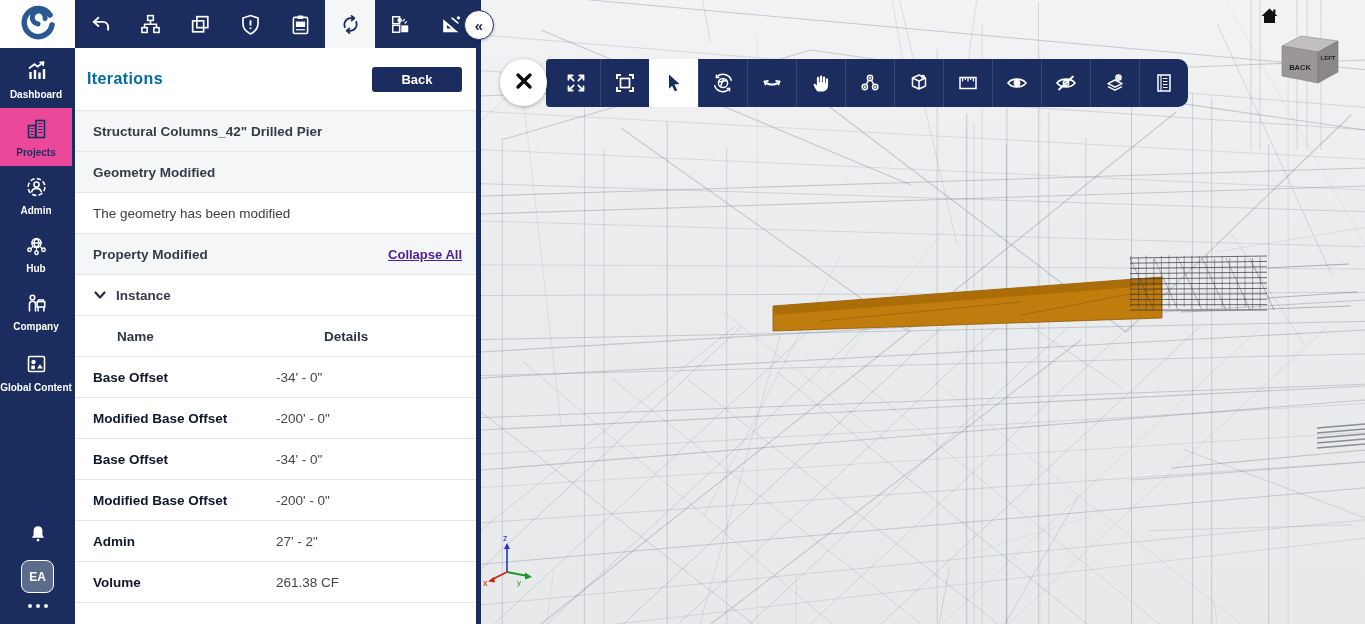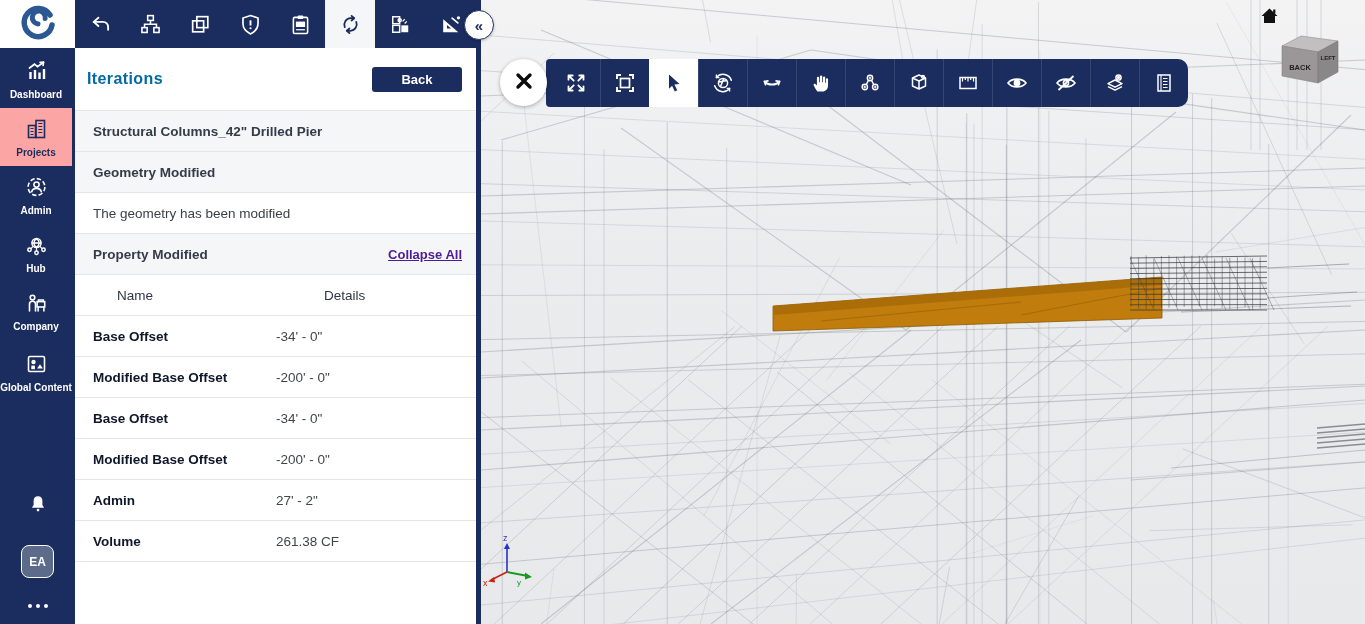--- a/index.html
+++ b/index.html
@@ -2,23 +2,23 @@
 <html><head>
 <meta charset="utf-8">
 <style>
   html,body{margin:0;padding:0;background:#fff;font-family:"Liberation Sans",sans-serif;}
   .stage{position:relative;width:1365px;height:624px;overflow:hidden;background:#fff;}
   
   .rail{position:absolute;left:0;top:0;width:75px;height:624px;background:#1b2c5e;z-index:30;}
   .rail-logo{position:absolute;left:0;top:0;width:75px;height:48px;background:#fff;display:flex;align-items:center;justify-content:center;}
   .rail-items{position:absolute;left:0;top:50px;width:72px;display:flex;flex-direction:column;}
   .rail-item{height:58px;display:flex;flex-direction:column;align-items:center;justify-content:center;gap:2px;color:#fff;cursor:pointer;}
-  .rail-item.sel{background:#fca5a5;color:#1b2c5e;}
+  .rail-item.sel{background:#ec4899;color:#1b2c5e;}
   .rail-item .lbl{font-size:10px;font-weight:bold;text-align:center;line-height:11px;}
-  .rail-bottom{position:absolute;left:0;bottom:16px;width:75px;display:flex;flex-direction:column;align-items:center;gap:26px;}
+  .rail-bottom{position:absolute;left:0;bottom:16px;width:75px;display:flex;flex-direction:column;align-items:center;gap:11px;}
   .avatar{width:31px;height:31px;border:1.5px solid #fff;border-radius:8px;background:#5c6b8a;color:#fff;display:flex;align-items:center;justify-content:center;font-size:12px;font-weight:bold;}
   .dots{display:flex;gap:4px;}
   .dots i{width:4px;height:4px;border-radius:50%;background:#fff;}
   
   .topbar{position:absolute;left:75px;top:0;width:406px;height:48px;background:#1b2c5e;display:flex;z-index:25;}
   .ttile{width:50px;height:48px;display:flex;align-items:center;justify-content:center;color:#fff;cursor:pointer;}
   .ttile.sel{background:#f5f6f7;color:#1b2c5e;}
   .collapse-btn{position:absolute;left:464px;top:10px;width:28px;height:28px;border-radius:50%;background:#fff;border:1px solid #24356b;color:#1b2c5e;display:flex;align-items:center;justify-content:center;font-size:15px;font-weight:bold;z-index:40;cursor:pointer;box-shadow:0 1px 3px rgba(0,0,0,.25);}
   
   .panel{position:absolute;left:75px;top:48px;width:401px;bottom:0;background:#fff;border-right:5px solid #1b2c5e;z-index:20;overflow:hidden;}
@@ -26,21 +26,21 @@
   .panel-title{font-size:16px;font-weight:bold;color:#0369a1;letter-spacing:.4px;}
   .back-btn{background:#1b2c5e;color:#fff;border:none;border-radius:3px;font-family:inherit;font-size:13px;font-weight:bold;width:90px;height:25px;cursor:pointer;}
   .row{height:41px;box-sizing:border-box;border-bottom:1px solid #e4e6e8;display:flex;align-items:center;padding:0 14px 0 18px;font-size:13.5px;}
   .row.gray{background:#f5f6f7;}
   .row .strong{font-weight:bold;color:#343b49;}
   .row .desc{color:#3c4147;}
   .row .link{margin-left:auto;color:#4c1d95;font-weight:600;text-decoration:underline;cursor:pointer;font-size:13px;}
   .row .chev{display:flex;align-items:center;margin-right:9px;}
   .trow{height:41px;box-sizing:border-box;border-bottom:1px solid #e4e6e8;display:flex;align-items:center;padding-left:18px;font-size:13.5px;}
   .trow .name{width:183px;font-weight:bold;color:#0f172a;}
-  .trow.hdr .name,.trow.hdr .det{font-weight:normal;color:#2f3542;padding-left:24px;}
+  .trow.hdr .name,.trow.hdr .det{font-weight:bold;color:#2f3542;padding-left:24px;}
   .trow .det{color:#41454b;}
   
   .viewer{position:absolute;left:481px;top:0;right:0;bottom:0;background:linear-gradient(180deg,#f3f3f4 0%,#ebecee 40%,#e8e9eb 100%);overflow:hidden;}
   .viewer svg.scene{position:absolute;left:0;top:0;}
   .vbar{position:absolute;left:65px;top:59px;height:48px;display:flex;background:#1b2c5e;border-radius:4px 10px 10px 4px;padding-left:6px;z-index:10;}
   .vtile{width:48px;height:48px;display:flex;align-items:center;justify-content:center;color:#fff;cursor:pointer;border-left:1px solid rgba(255,255,255,.12);}
   .vtile:first-child{border-left:none;}
   .vtile.sel{background:#fff;color:#1b2c5e;}
   .vclose{position:absolute;left:19px;top:59px;width:47px;height:47px;border-radius:50%;background:#fff;box-shadow:0 1px 4px rgba(0,0,0,.3);display:flex;align-items:center;justify-content:center;z-index:11;cursor:pointer;}
   .navcube{position:absolute;left:800px;top:32px;z-index:9;cursor:pointer;}
@@ -220,20 +220,28 @@
     </div>
     <div class="row gray">
       <span class="strong">Geometry Modified</span>
     </div>
     <div class="row">
       <span class="desc">The geometry has been modified</span>
     </div>
     <div class="row gray">
       <span class="strong">Property Modified</span>
       <span class="link">Collapse All</span>
+    </div>
+    <div class="row">
+      <span class="chev">
+        <svg width="14" height="14" viewBox="0 0 14 14" fill="none" stroke="#273043" stroke-width="2.2" stroke-linecap="round" stroke-linejoin="round">
+            <path d="M2.5 4.5 L7 9.5 L11.5 4.5"></path>
+          </svg>
+      </span>
+      <span class="strong">Instance</span>
     </div>
     <div class="trow hdr">
       <span class="name">Name</span>
       <span class="det">Details</span>
     </div>
     <div class="trow">
       <span class="name">Base Offset</span>
       <span class="det">-34' - 0"</span>
     </div>
     <div class="trow">

